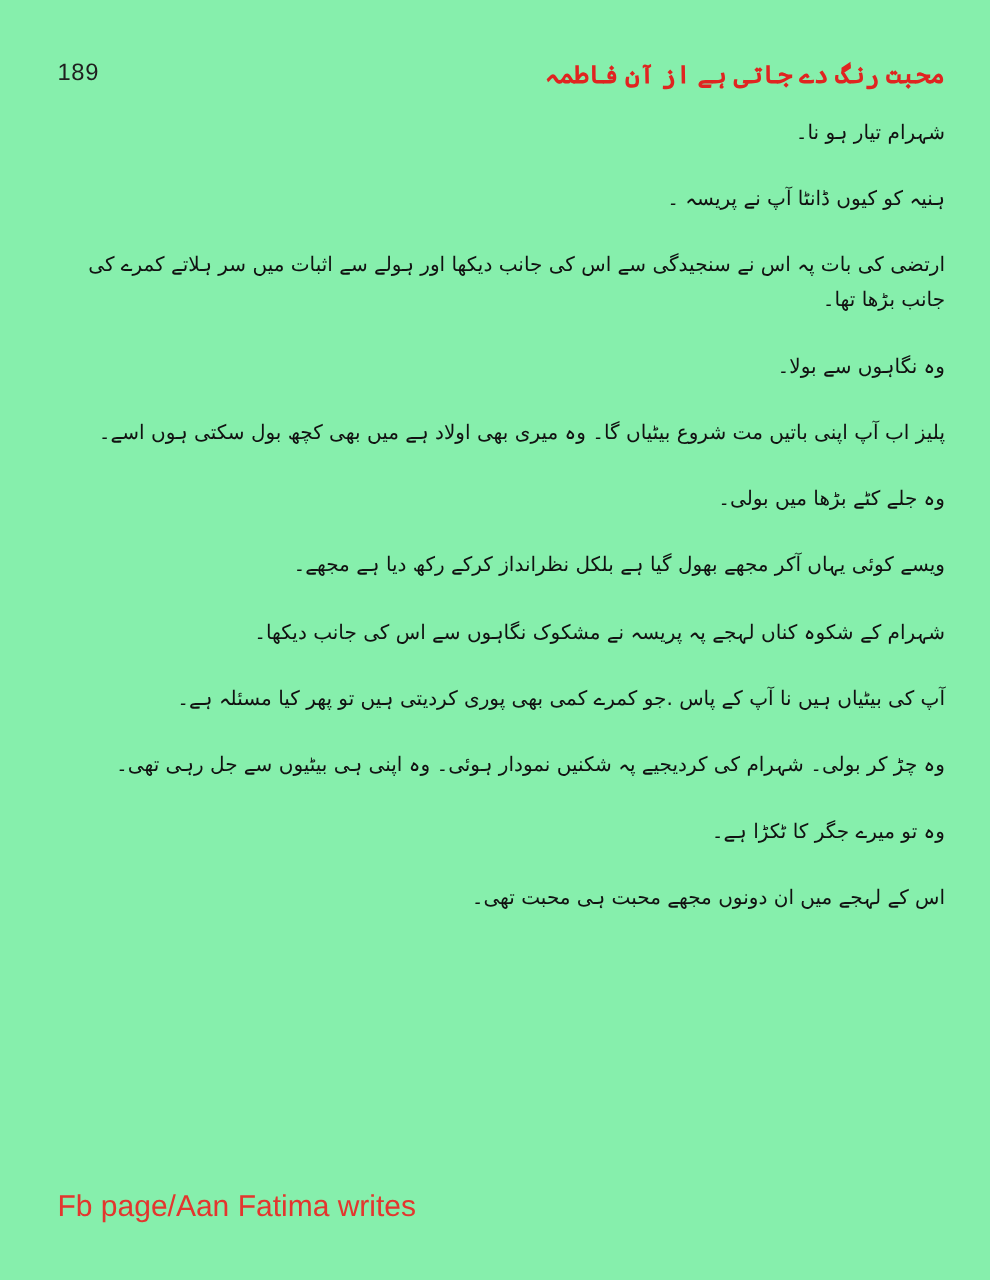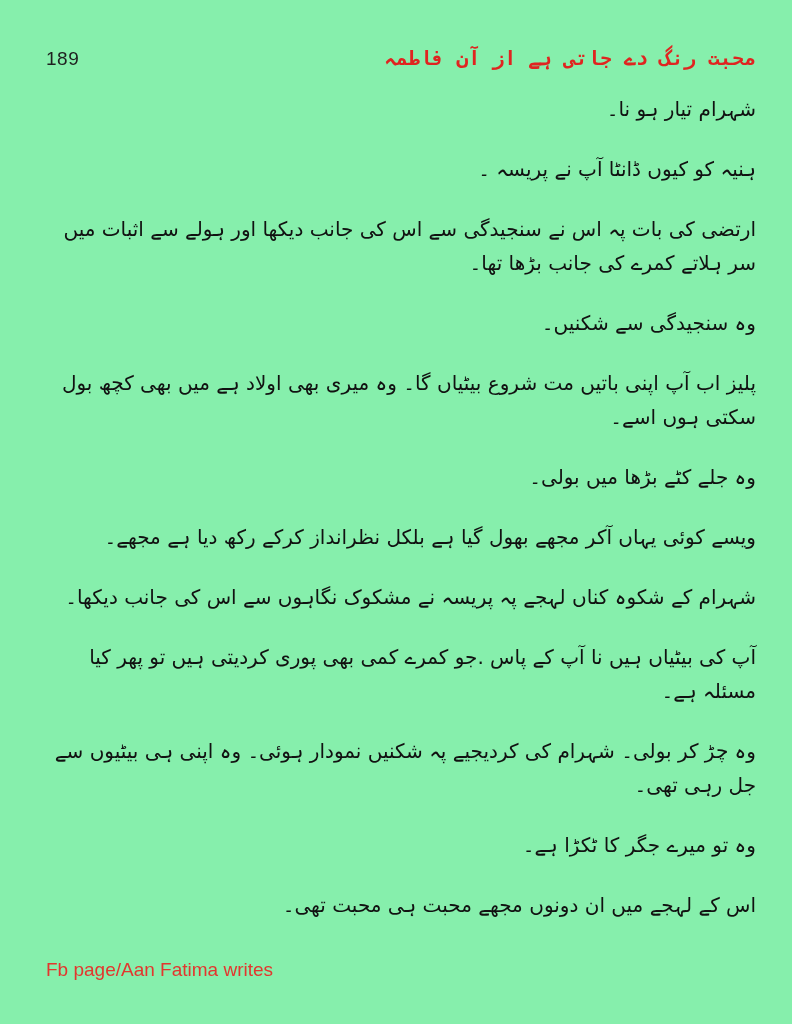--- a/index.html
+++ b/index.html
@@ -31,70 +31,70 @@
     font-family: "Liberation Sans", sans-serif;
     font-size: 19px;
     color: #1f1f1f;
     letter-spacing: 0.5px;
     padding-top: 4px;
   }
 
   .book-title {
     direction: rtl;
     unicode-bidi: embed;
-    font-family: Liberation Mono, monospace;
+    font-family: Liberation Sans, sans-serif;
     font-size: 20px;
     font-weight: bold;
     color: #e02420;
     text-align: right;
     line-height: 1.6;
   }
 
   
   .story {
     direction: rtl;
     unicode-bidi: embed;
     text-align: right;
     padding: 16px 36px 0 40px;
     font-family: "DejaVu Sans", sans-serif;
-    font-size: 20px;
+    font-size: 16px;
     color: #111111;
   }
 
   .story p {
     margin: 0 0 26px 0;
     line-height: 1.7;
   }
 
   
   .footer {
     position: absolute;
     left: 46px;
     bottom: 42px;
     font-family: "Liberation Sans", sans-serif;
-    font-size: 19px;
+    font-size: 24px;
     color: #e3362e;
     line-height: 1.32;
   }
 </style>
 </head>
 <body>
 
 <div class="page">
 
   <div class="header">
     <div class="page-number">189</div>
     <div class="book-title">محبت رنگ دے جاتی ہے از آن فاطمہ</div>
   </div>
 
   <div class="story">
     <p>شہرام تیار ہو نا۔</p>
     <p>ہنیہ کو کیوں ڈانٹا آپ نے پریسہ ۔</p>
     <p>ارتضی کی بات پہ اس نے سنجیدگی سے اس کی جانب دیکھا اور ہولے سے اثبات میں سر ہلاتے کمرے کی جانب بڑھا تھا۔</p>
-    <p>وہ سنجیدگی سے شکنیں۔</p>
+    <p>وہ نگاہوں سے بولا۔</p>
     <p>پلیز اب آپ اپنی باتیں مت شروع بیٹیاں گا۔ وہ میری بھی اولاد ہے میں بھی کچھ بول سکتی ہوں اسے۔</p>
     <p>وہ جلے کٹے بڑھا میں بولی۔</p>
     <p>ویسے کوئی یہاں آکر مجھے بھول گیا ہے بلکل نظرانداز کرکے رکھ دیا ہے مجھے۔</p>
     <p>شہرام کے شکوہ کناں لہجے پہ پریسہ نے مشکوک نگاہوں سے اس کی جانب دیکھا۔</p>
     <p>آپ کی بیٹیاں ہیں نا آپ کے پاس .جو کمرے کمی بھی پوری کردیتی ہیں تو پھر کیا مسئلہ ہے۔</p>
     <p>وہ چڑ کر بولی۔ شہرام کی کردیجیے پہ شکنیں نمودار ہوئی۔ وہ اپنی ہی بیٹیوں سے جل رہی تھی۔</p>
     <p>وہ تو میرے جگر کا ٹکڑا ہے۔</p>
     <p>اس کے لہجے میں ان دونوں مجھے محبت ہی محبت تھی۔</p>
   </div>
 

